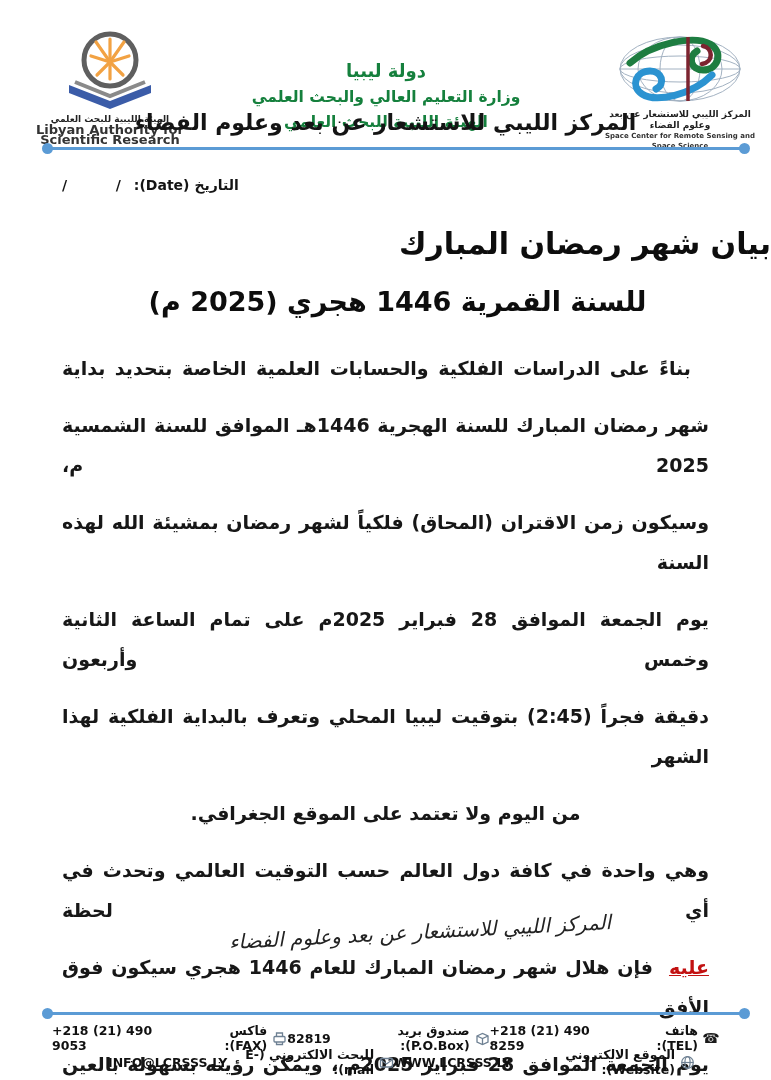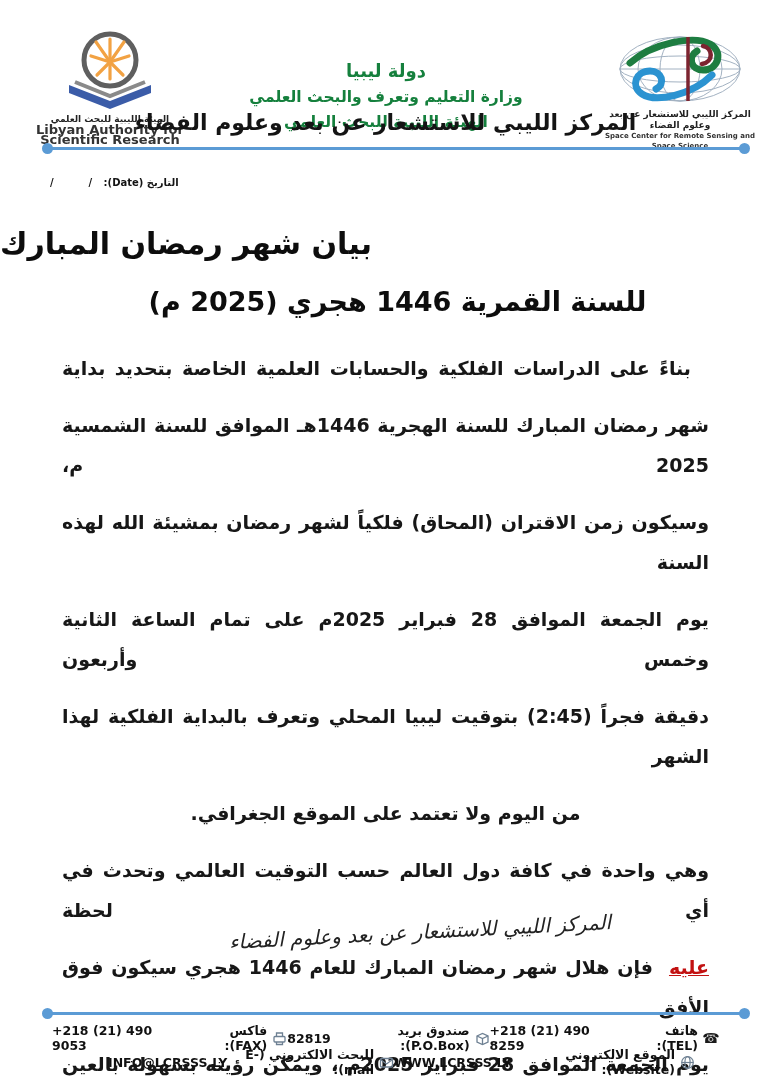--- a/index.html
+++ b/index.html
@@ -26,26 +26,26 @@
   .rule{position:absolute;left:48px;width:696px;height:3px;background:#5b9bd5;border-radius:2px;}
   .rule::before,.rule::after{content:"";position:absolute;top:-4px;width:11px;height:11px;
        border-radius:50%;background:#5b9bd5;}
   .rule::before{left:-6px;}
   .rule::after{right:-6px;}
   .rule-top{top:147px;}
   .rule-bottom{top:1012px;}
 
   
   .meta-ref{position:absolute;top:177px;right:12px;direction:rtl;font-size:12.5px;font-weight:bold;}
-  .meta-date{position:absolute;top:177px;left:50px;direction:rtl;font-size:10px;font-weight:bold;}
+  .meta-date{position:absolute;top:177px;left:62px;direction:rtl;font-size:14px;font-weight:bold;}
   .meta-val{direction:ltr;unicode-bidi:isolate;white-space:pre;margin-right:8px;}
   .ref-dots{letter-spacing:1px;}
 
   
-  .title1{position:absolute;top:226px;left:0;width:771px;text-align:left;direction:rtl;
+  .title1{position:absolute;top:226px;left:0;width:771px;text-align:right;direction:rtl;
           font-size:30px;font-weight:bold;color:#0d0d0d;}
   .title2{position:absolute;top:286px;left:0;width:771px;text-align:center;direction:rtl;
           font-size:27px;font-weight:bold;color:#0d0d0d;margin-left:12px;}
 
   
   .body-text{position:absolute;top:348px;right:62px;left:62px;direction:rtl;
              font-weight:bold;font-size:19px;color:#171717;}
   .bline{text-align:justify;text-align-last:justify;text-justify:inter-word;
          line-height:40px;margin-bottom:17px;}
   .bline.center{text-align:center;text-align-last:center;}
@@ -108,21 +108,21 @@
       <path d="M103 13 C113 15 114 29 102 31" fill="none" stroke="#7c2430" stroke-width="4.5" stroke-linecap="round"></path>
       <path d="M112 42 C92 62 56 70 42 61 C30 53 36 38 50 38 C62 38 66 51 56 56" fill="none" stroke="#2b93d1" stroke-width="7" stroke-linecap="round"></path>
       <line x1="88" y1="4" x2="88" y2="68" stroke="#7c2430" stroke-width="3.5"></line>
     </svg>
     <div class="logo-caption-ar">المركز الليبي للاستشعار عن بعد وعلوم الفضاء</div>
     <div class="logo-caption-en">Space Center for Remote Sensing and Space Science</div>
   </div>
 
   <div class="center-head">
     <div class="ch1">دولة ليبيا</div>
-    <div class="ch2">وزارة التعليم وتعرف والبحث العلمي</div>
+    <div class="ch2">وزارة التعليم العالي والبحث العلمي</div>
     <div class="ch3">الهيئة الليبية للبحث العلمي</div>
   </div>
   <div class="ch4">المركز الليبي للاستشعار عن بعد وعلوم الفضاء</div>
 
   <div class="rule rule-top"></div>
 
   <div class="meta-date">
     <span>التاريخ (Date):</span>
     <span class="meta-val">/          /</span>
   </div>

